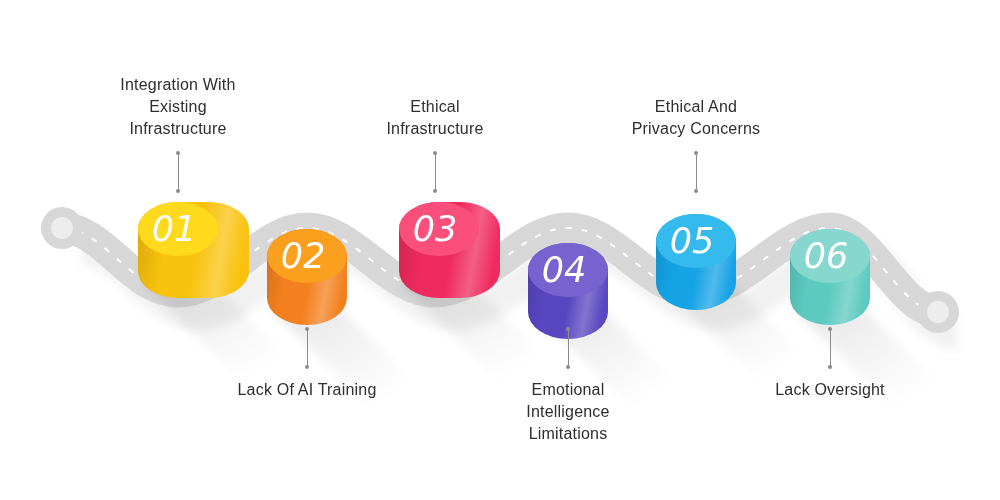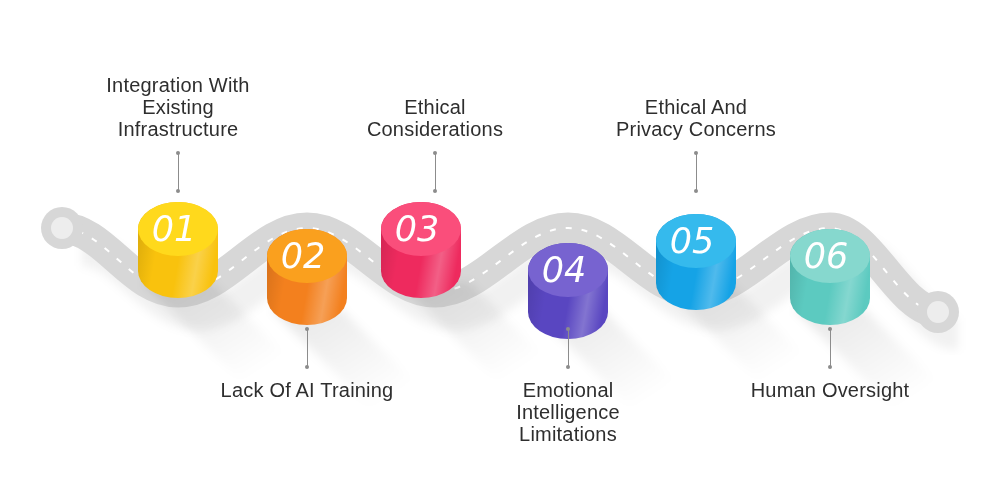--- a/index.html
+++ b/index.html
@@ -25,31 +25,31 @@
       rgba(0,0,0,0) 52%, rgba(255,255,255,0.25) 72%, rgba(255,255,255,0) 90%);
   }
   .cyl-cap {
     position:absolute; top:0; left:0; width:80px; height:54px; border-radius:50%;
     background:var(--top); display:flex; align-items:center; justify-content:center;
   }
   .cyl-num {
     font-family:"DejaVu Sans", sans-serif; font-style:italic; font-weight:400;
     font-size:35px; color:var(--num); transform:translateX(-4px);
   }
-  .p1 { left:138px; top:202px; }
+  .p1 { left:138px; top:202px;padding-left:31px; }
   .p2 { left:267px; top:229px; }
-  .p3 { left:381px; top:202px; }
+  .p3 { left:399px; top:202px;padding-left:21px; }
   .p4 { left:528px; top:229px;margin-top:14px; }
   .p5 { left:656px; top:202px;margin-top:12px; }
   .p6 { left:790px; top:229px; }
 
   
   .label { position:absolute; width:260px; text-align:center; }
   .label-text {
-    font-size:20px; line-height:22px; color:var(--text);
+    font-size:16px; line-height:22px; color:var(--text);
     letter-spacing:0.2px; white-space:pre-line;
   }
   .connector {
     width:1px; height:38px; background:var(--conn);
     margin:13px auto 0; position:relative;
   }
   .connector::before, .connector::after {
     content:""; position:absolute; left:-1.5px; width:4px; height:4px;
     border-radius:50%; background:var(--conn);
   }
@@ -142,37 +142,37 @@
   </div>
 
   <div class="label top lab1">
     <div class="label-text">Integration With
 Existing
 Infrastructure</div>
     <div class="connector"></div>
   </div>
   <div class="label top lab3">
     <div class="label-text">Ethical
-Considerations</div>
+Infrastructure</div>
     <div class="connector"></div>
   </div>
   <div class="label top lab5">
     <div class="label-text">Ethical And
 Privacy Concerns</div>
     <div class="connector"></div>
   </div>
 
   <div class="label bottom lab2">
     <div class="connector"></div>
     <div class="label-text">Lack Of AI Training</div>
   </div>
   <div class="label bottom lab4">
     <div class="connector"></div>
     <div class="label-text">Emotional
 Intelligence
 Limitations</div>
   </div>
   <div class="label bottom lab6">
     <div class="connector"></div>
-    <div class="label-text">Human Oversight</div>
+    <div class="label-text">Lack Oversight</div>
   </div>
 
 </div>
 
 </body></html>

